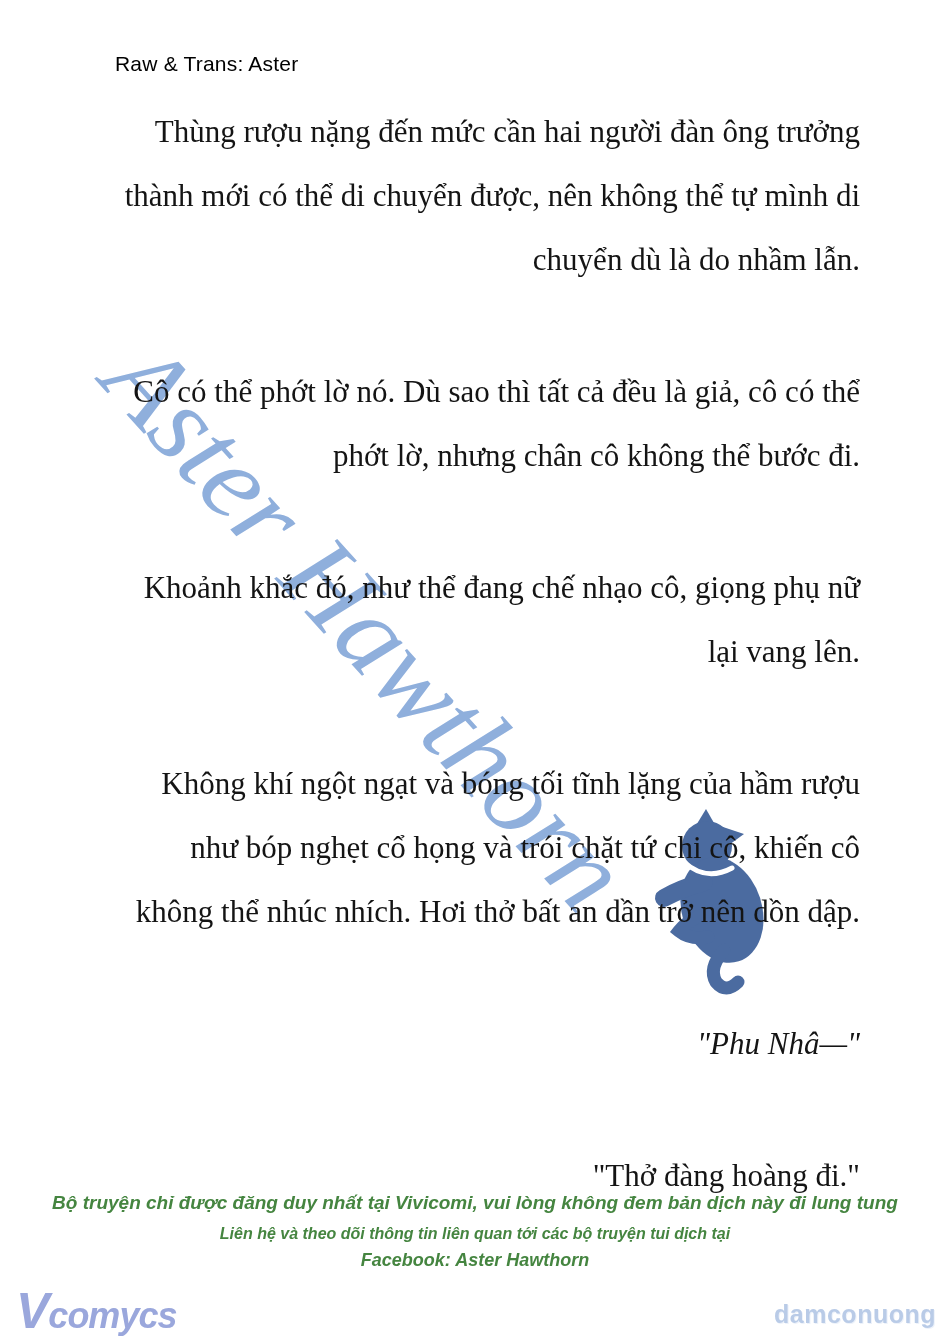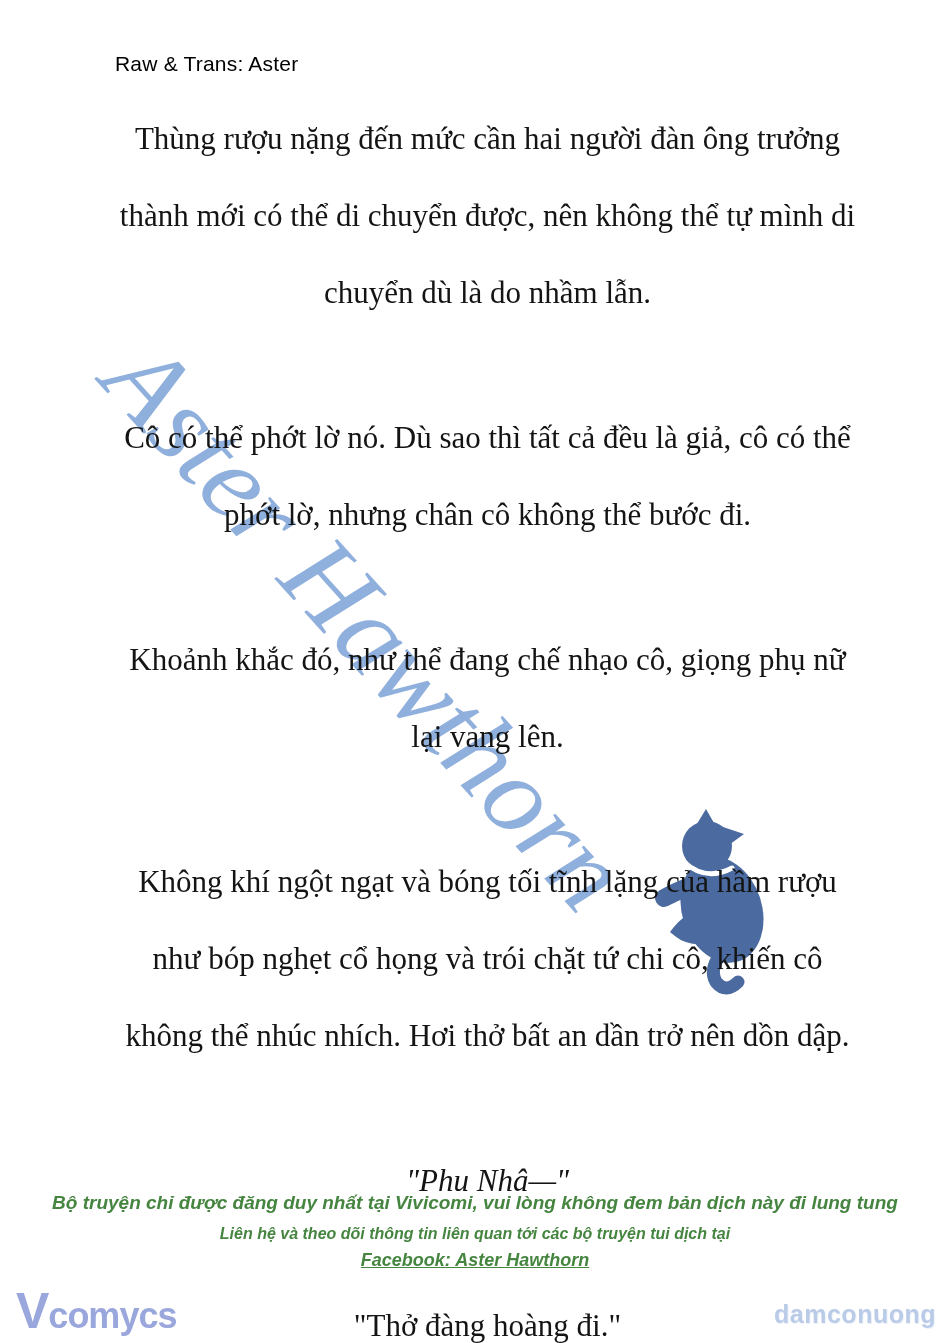--- a/index.html
+++ b/index.html
@@ -19,41 +19,41 @@
     position:absolute; left:168px; top:320px;
     transform:rotate(48deg); transform-origin:0 0;
     font-style:italic; font-size:112px; line-height:1;
     color:#8fafdc; white-space:nowrap; z-index:0;
   }
 
   .content {
     position:absolute; left:115px; top:100px; width:745px; z-index:1;
   }
   .para {
-    margin:0 0 68px 0; font-size:31px; line-height:77px;
-    color:#141414; text-align:center;
+    margin:0 0 68px 0; font-size:31px; line-height:64px;
+    color:#141414; text-align:right;
   }
   .para.italic { font-style:italic; }
 
   .cat { position:absolute; left:650px; top:808px; z-index:0; }
 
   .footer {
     position:absolute; left:0; top:1192px; width:100%;
     text-align:center; z-index:1;
     font-family:"Liberation Sans", sans-serif;
     font-style:italic; font-weight:bold; color:#458540;
   }
   .footer .l1 { font-size:19px; margin:0 0 11px 0; }
   .footer .l2 { font-size:16px; margin:0 0 7px 0; }
-  .footer .l3 { font-size:18px; margin:0;text-decoration:underline; }
+  .footer .l3 { font-size:18px; margin:0; }
 
   .logo {
     position:absolute; left:16px; top:1282px; z-index:1;
     font-family:"Liberation Sans", sans-serif;
-    font-weight:bold; font-size:36px;
+    font-style:italic; font-weight:bold; font-size:36px;
     color:#9aa7dc; letter-spacing:-1px;
   }
   .logo::first-letter { font-size:50px; }
 
   .sitetag {
     position:absolute; right:14px; top:1300px; z-index:1;
     font-family:"Liberation Sans", sans-serif;
     font-weight:bold; font-size:25px; color:#b9cbe7;
     letter-spacing:0.5px; text-shadow:1px 1px 0 #edf2fa;text-align:right;
   }

